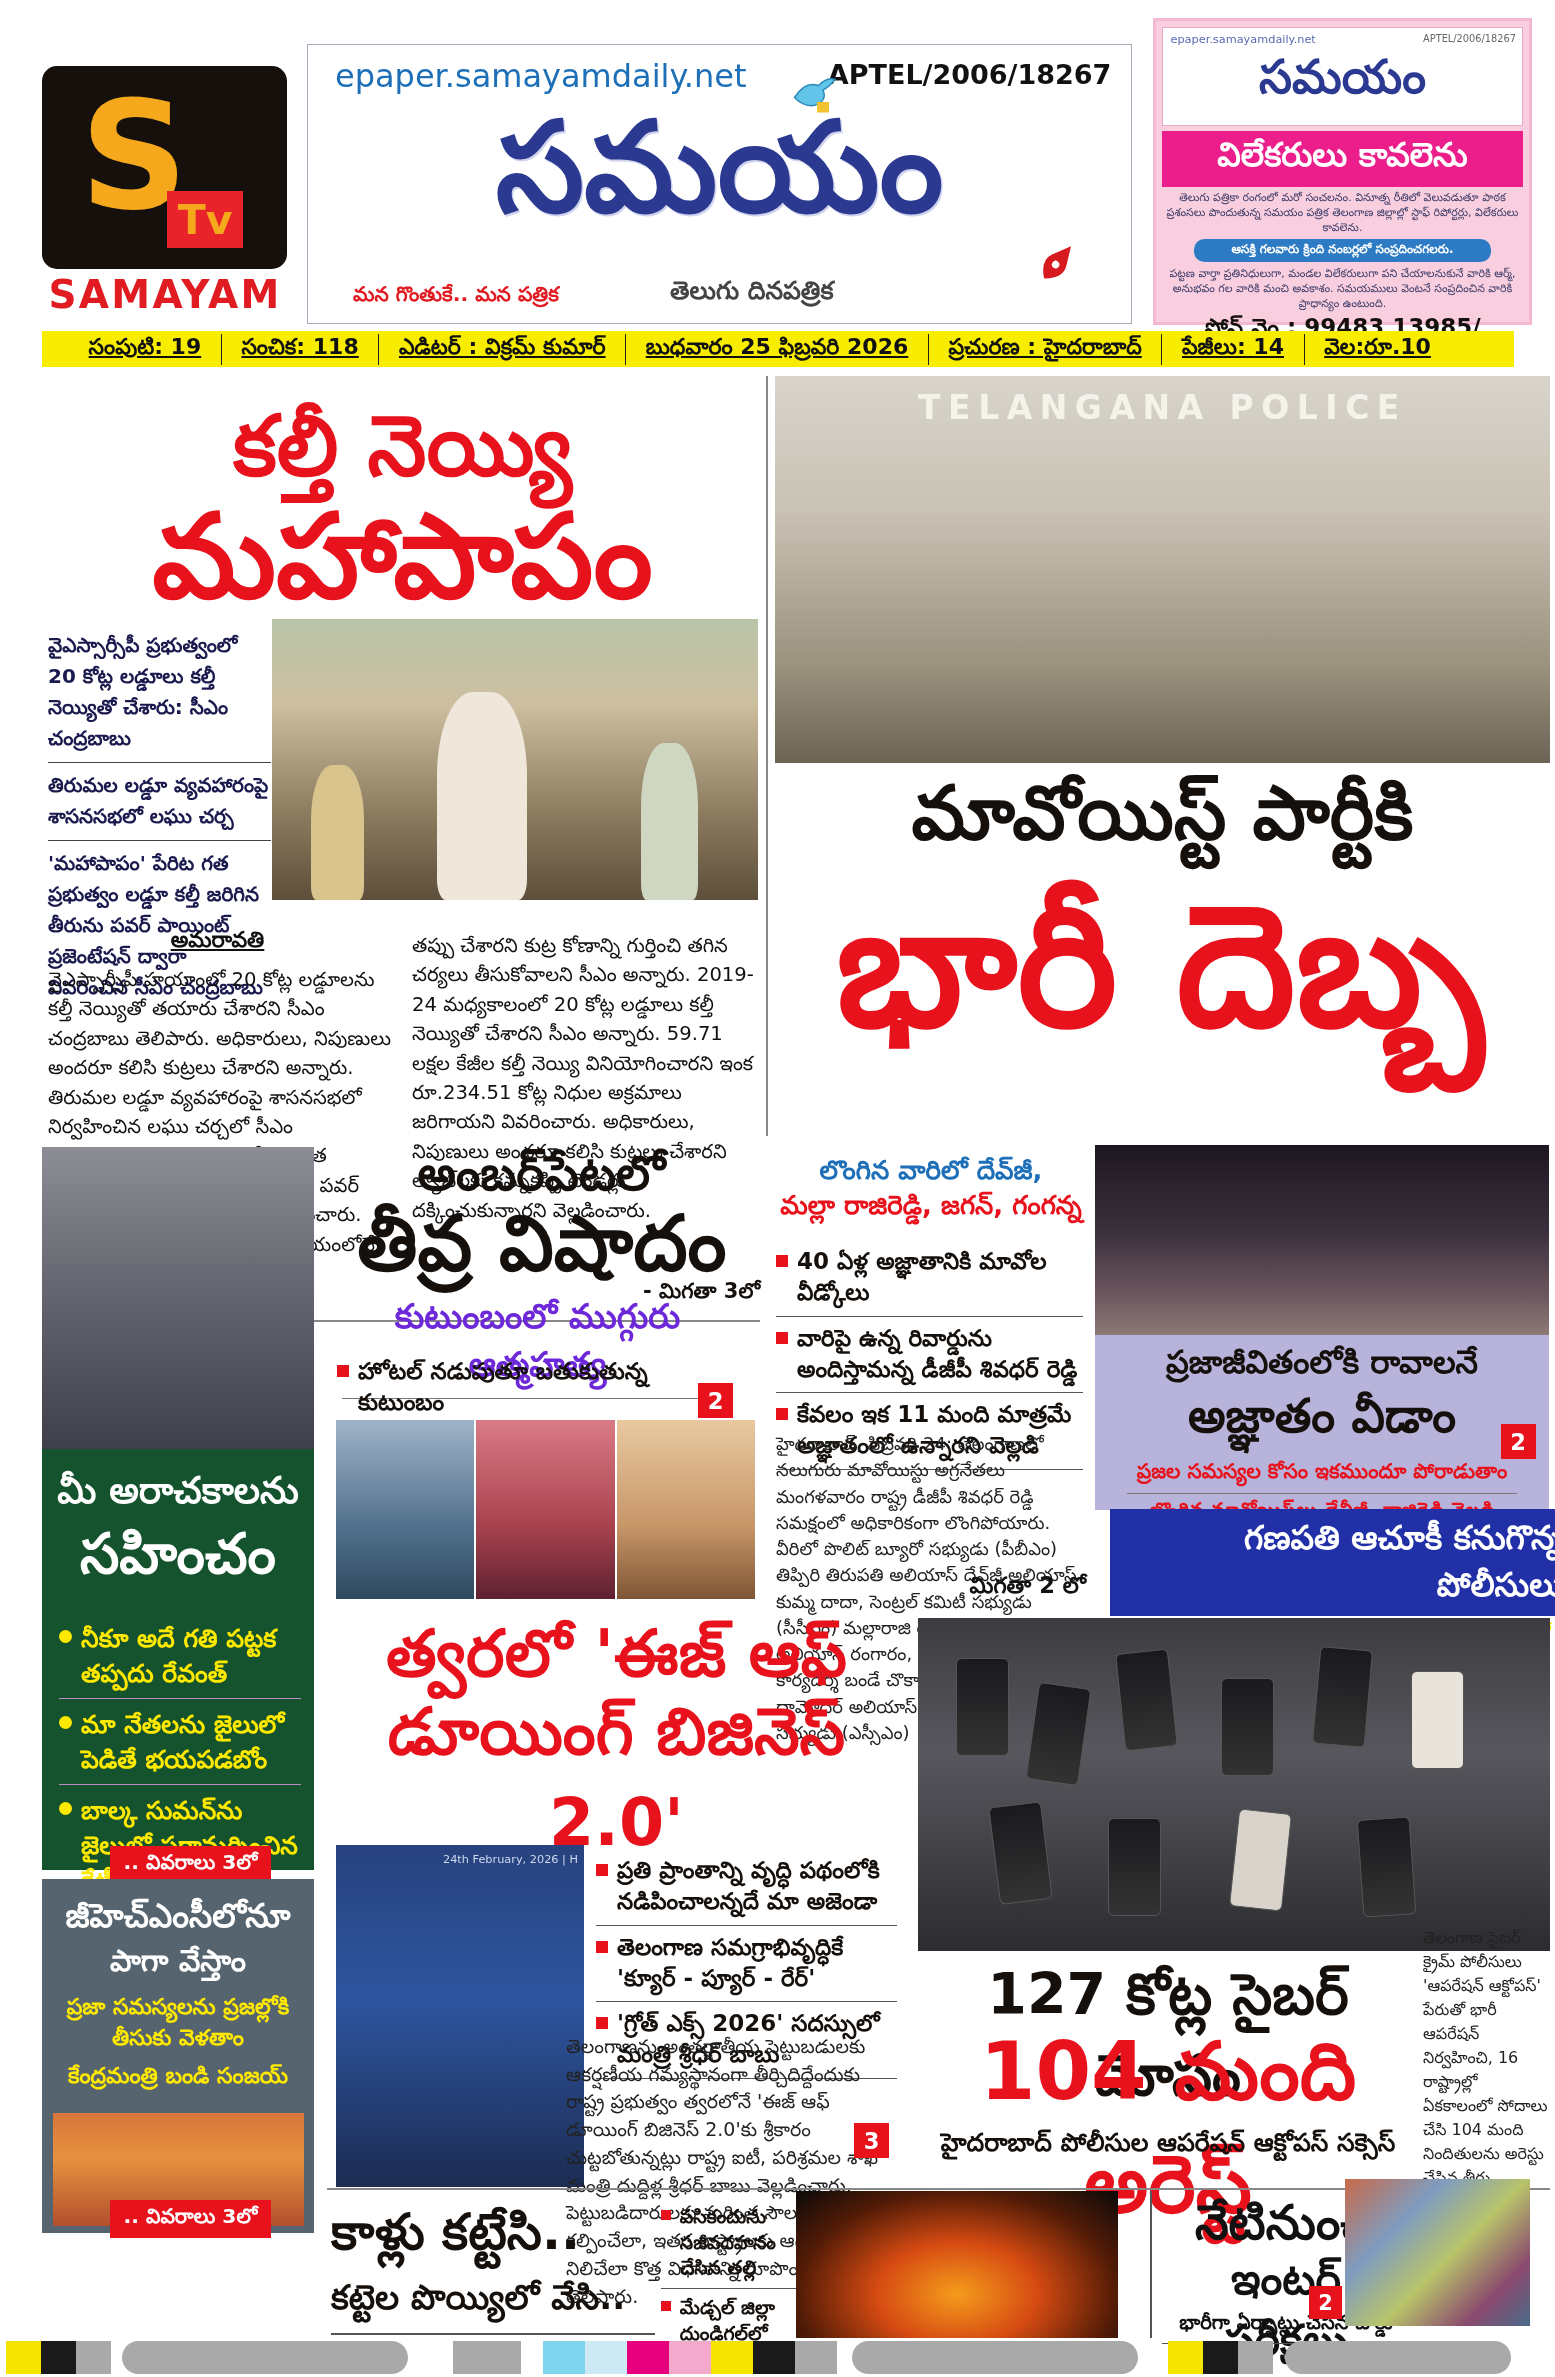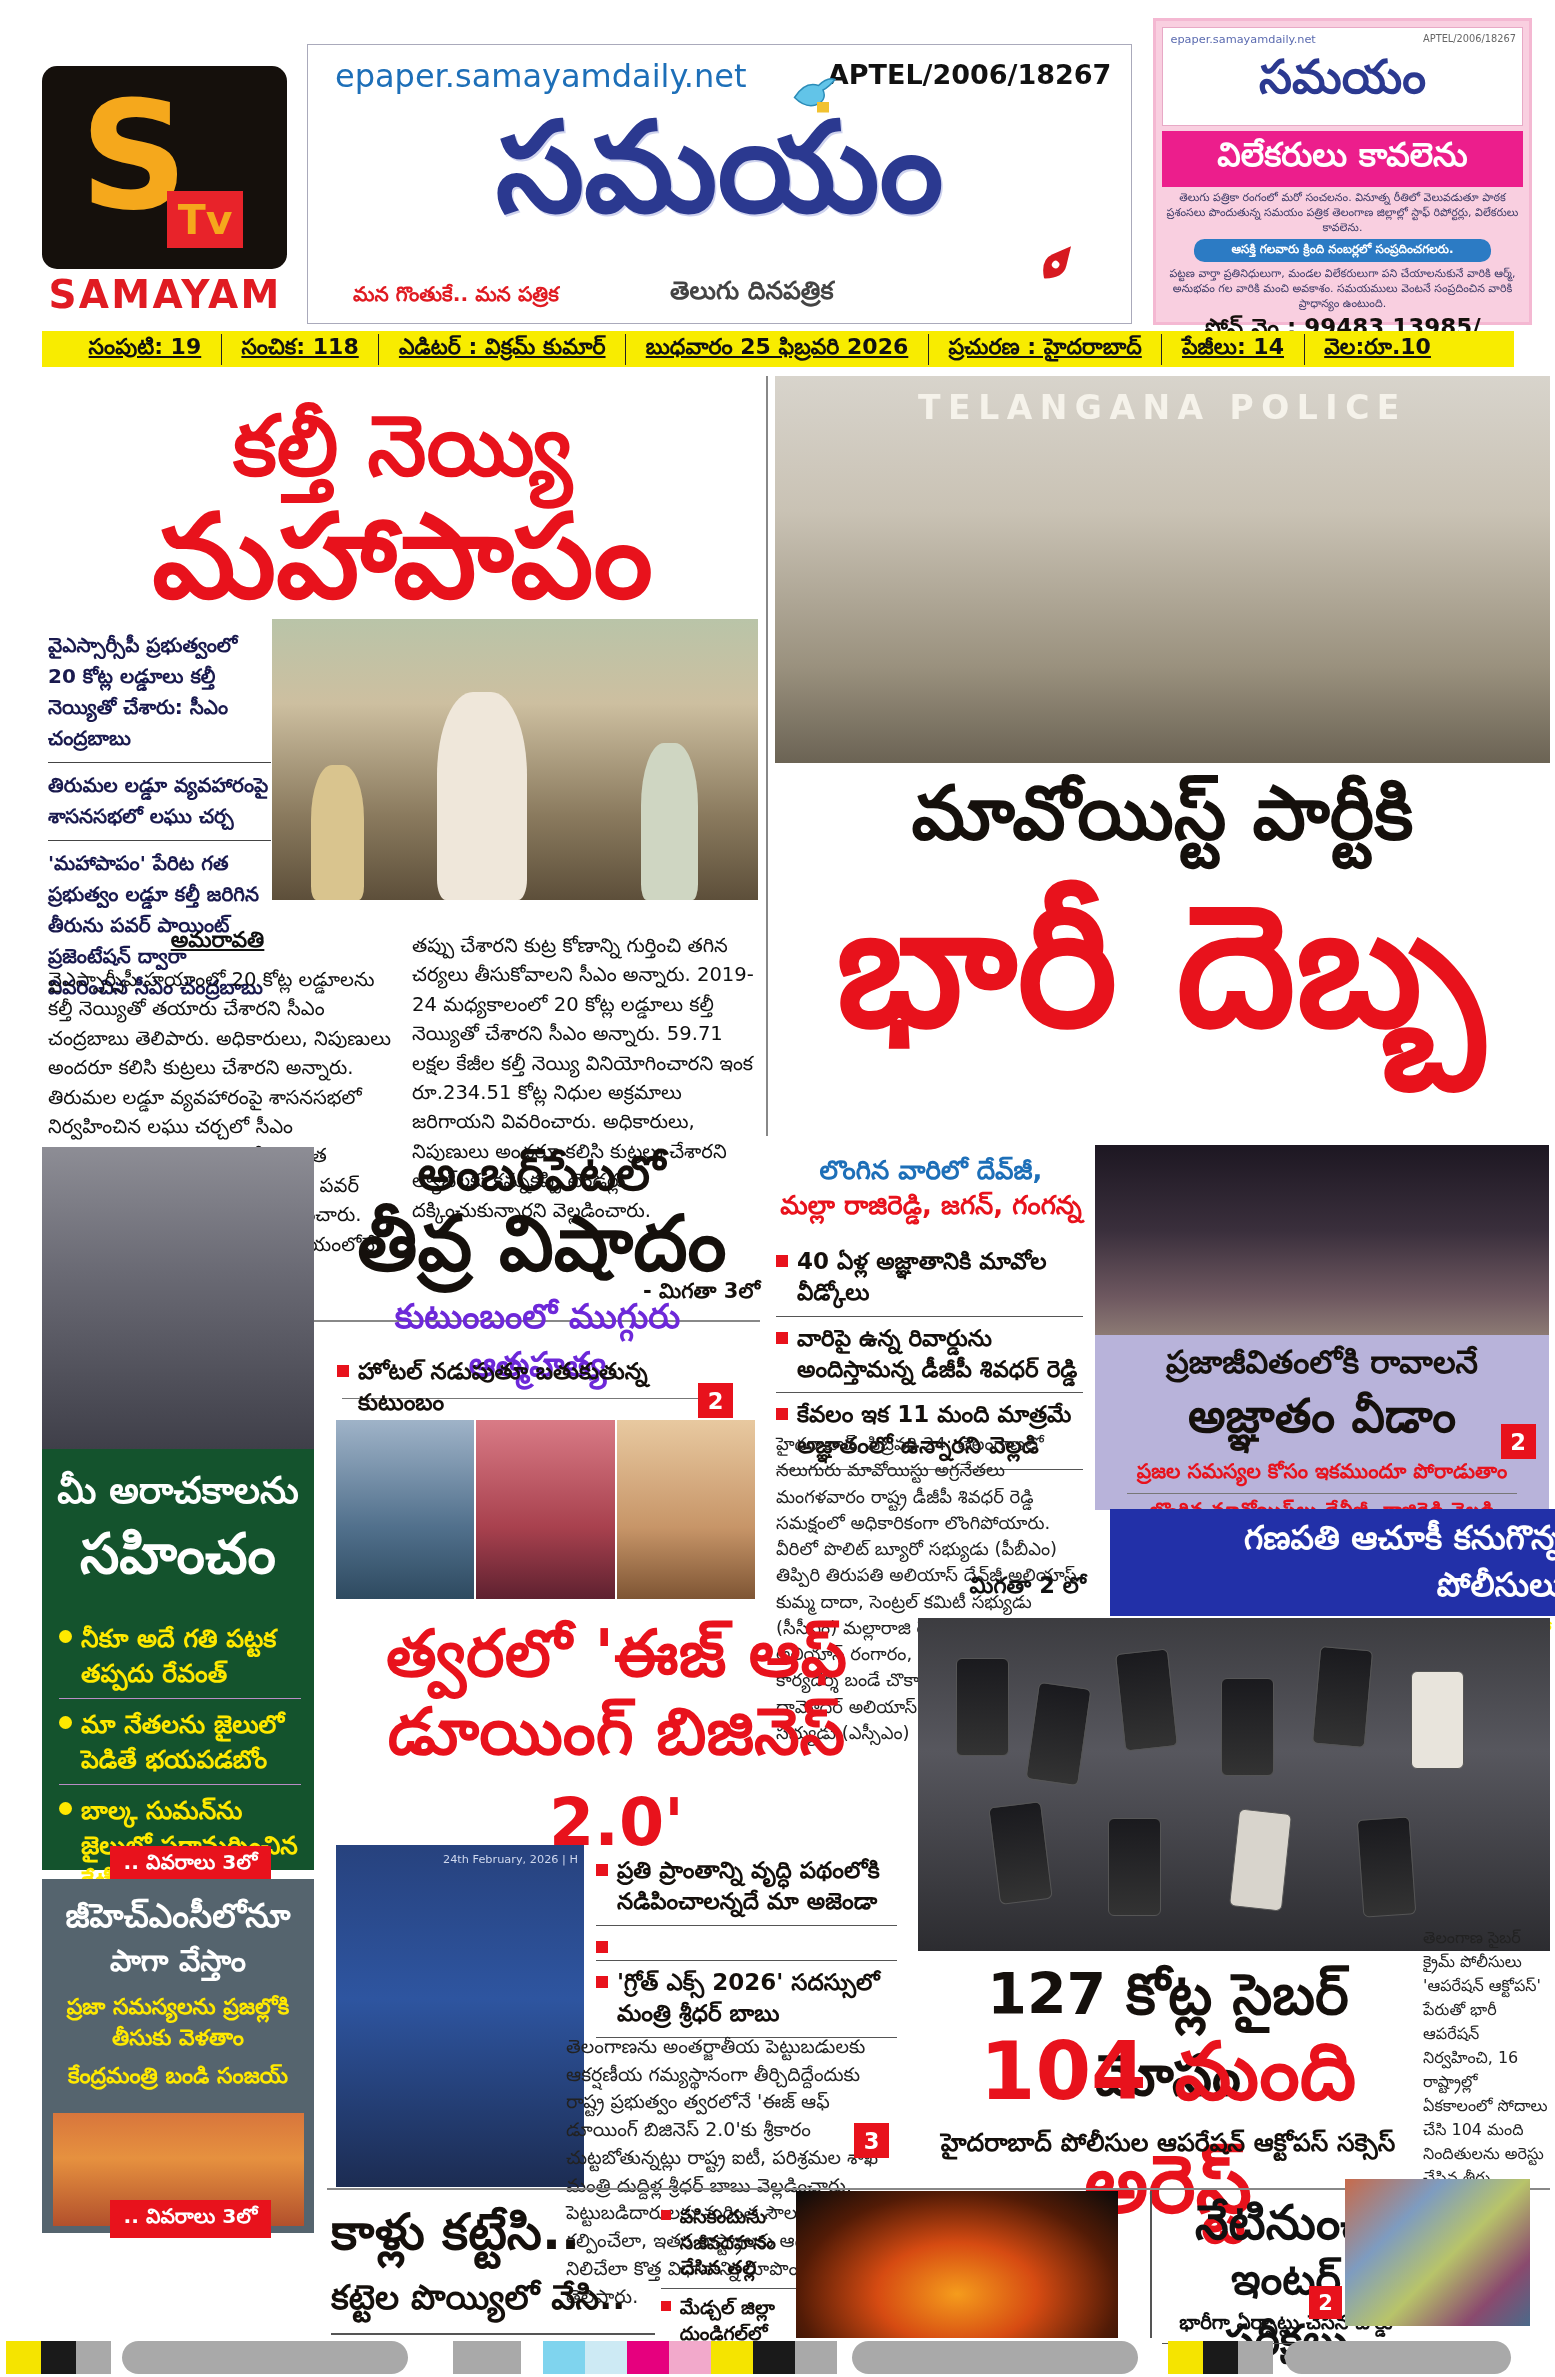--- a/index.html
+++ b/index.html
@@ -321,20 +321,21 @@
   <div class="abs photo biz-photo">
     <div class="biz-overlay">24th February, 2026 | H</div>
   </div>
   <div class="abs biz-bullets">
     <div class="b-row">
       <div class="b-sq"></div>
       <div class="b-txt">ప్రతి ప్రాంతాన్ని వృద్ధి పథంలోకి నడిపించాలన్నదే మా అజెండా</div>
     </div>
     <div class="b-row">
       <div class="b-sq"></div>
+      <div class="b-txt">తెలంగాణ సమగ్రాభివృద్ధికే 'క్యూర్ - ప్యూర్ - రేర్'</div>
     </div>
     <div class="b-row">
       <div class="b-sq"></div>
       <div class="b-txt">'గ్రోత్ ఎక్స్ 2026' సదస్సులో మంత్రి శ్రీధర్ బాబు</div>
     </div>
   </div>
   <div class="abs biz-body">తెలంగాణను అంతర్జాతీయ పెట్టుబడులకు ఆకర్షణీయ గమ్యస్థానంగా తీర్చిదిద్దేందుకు రాష్ట్ర ప్రభుత్వం త్వరలోనే 'ఈజ్ ఆఫ్ డూయింగ్ బిజినెస్ 2.0'కు శ్రీకారం చుట్టబోతున్నట్లు రాష్ట్ర ఐటీ, పరిశ్రమల శాఖ మంత్రి దుద్దిళ్ల శ్రీధర్ బాబు వెల్లడించారు. పెట్టుబడిదారులకు మరింత సౌలభ్యం కల్పించేలా, ఇతర రాష్ట్రాలకు ఆదర్శంగా నిలిచేలా కొత్త విధానాన్ని రూపొందించనున్నట్లు తెలిపారు.</div>
   <div class="abs badge biz-badge">3</div>
 
   <div class="abs photo phones-photo">

